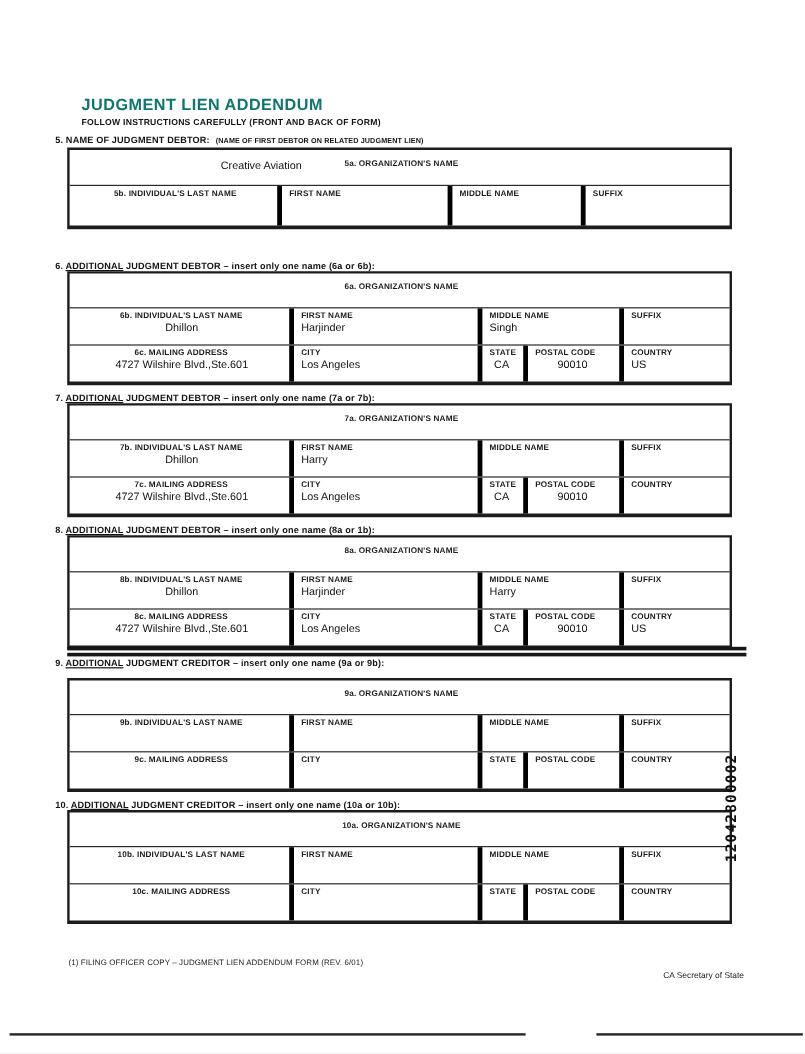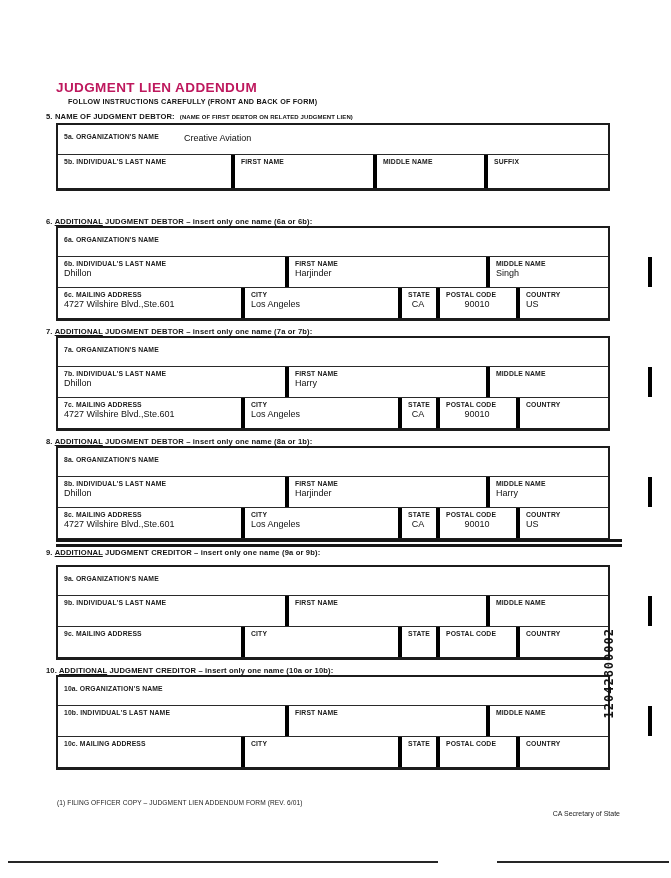--- a/index.html
+++ b/index.html
@@ -7,22 +7,22 @@
     position:relative;
     width:671px;height:878px;
     background:#ffffff;
     font-family:"Liberation Sans", sans-serif;
     color:#1a1a1a;
     overflow:hidden;
     margin:0 auto;
   }
   
   .doc-title{
-    position:absolute;left:56px;top:80px;
-    font-size:13.5px;font-weight:bold;letter-spacing:.4px;color:#be185d;
+    position:absolute;left:68px;top:80px;
+    font-size:13.5px;font-weight:bold;letter-spacing:.4px;color:#0f766e;
   }
   .doc-subtitle{
     position:absolute;left:68px;top:97px;
     font-size:7.2px;font-weight:bold;letter-spacing:.2px;color:#141414;
   }
   
   .sec-head{
     position:absolute;left:46px;
     font-size:7.6px;font-weight:bold;color:#141414;letter-spacing:.15px;
     white-space:nowrap;
@@ -35,34 +35,34 @@
     border:2px solid #1c1c1c;border-bottom-width:3px;
     box-sizing:border-box;background:#fff;
   }
   .f-row{display:grid;border-top:1px solid #2a2a2a;}
   .f-row:first-child{border-top:none;}
   .row-org{grid-template-columns:1fr;}
   .row-name{grid-template-columns:183px 157px 118px 1fr;}
   .row-name-s5{grid-template-columns:173px 142px 111px 1fr;}
   .row-addr{grid-template-columns:183px 157px 38px 80px 1fr;}
   .cell{position:relative;border-left:4px solid #000000;box-sizing:border-box;overflow:hidden;}
-  .cell:first-child{border-left:none;}
+  .cell:first-child{border-left:none;text-align:center;}
   .cell .lbl{
     font-size:6.8px;font-weight:bold;color:#1b1b1b;
     padding:3px 3px 0 6px;letter-spacing:.15px;white-space:nowrap;
   }
   .cell .val{
     font-size:9px;color:#111;padding:1px 2px 0 6px;white-space:nowrap;
   }
   .cell .val.center{text-align:center;padding-left:0;}
   .cell .val-inline{
     position:absolute;left:126px;top:8px;
     font-size:9px;color:#111;white-space:nowrap;
   }
-  .h-org{height:28px;} .h-name{height:30px;gap:44px;} .h-addr{height:30px;}
+  .h-org{height:28px;} .h-name{height:30px;} .h-addr{height:30px;}
   .h-org-s5{height:29px;} .h-name-s5{height:33px;}
   
   .thick-sep{position:absolute;left:56px;width:566px;}
   .thick-sep .bar{height:3px;background:#161616;margin-bottom:2px;}
   
   .stamp{
     position:absolute;left:602px;top:628px;
     writing-mode:vertical-rl;transform:rotate(180deg);
     font-family:"DejaVu Sans Mono", monospace;
     font-size:12px;font-weight:bold;letter-spacing:1px;color:#111;

